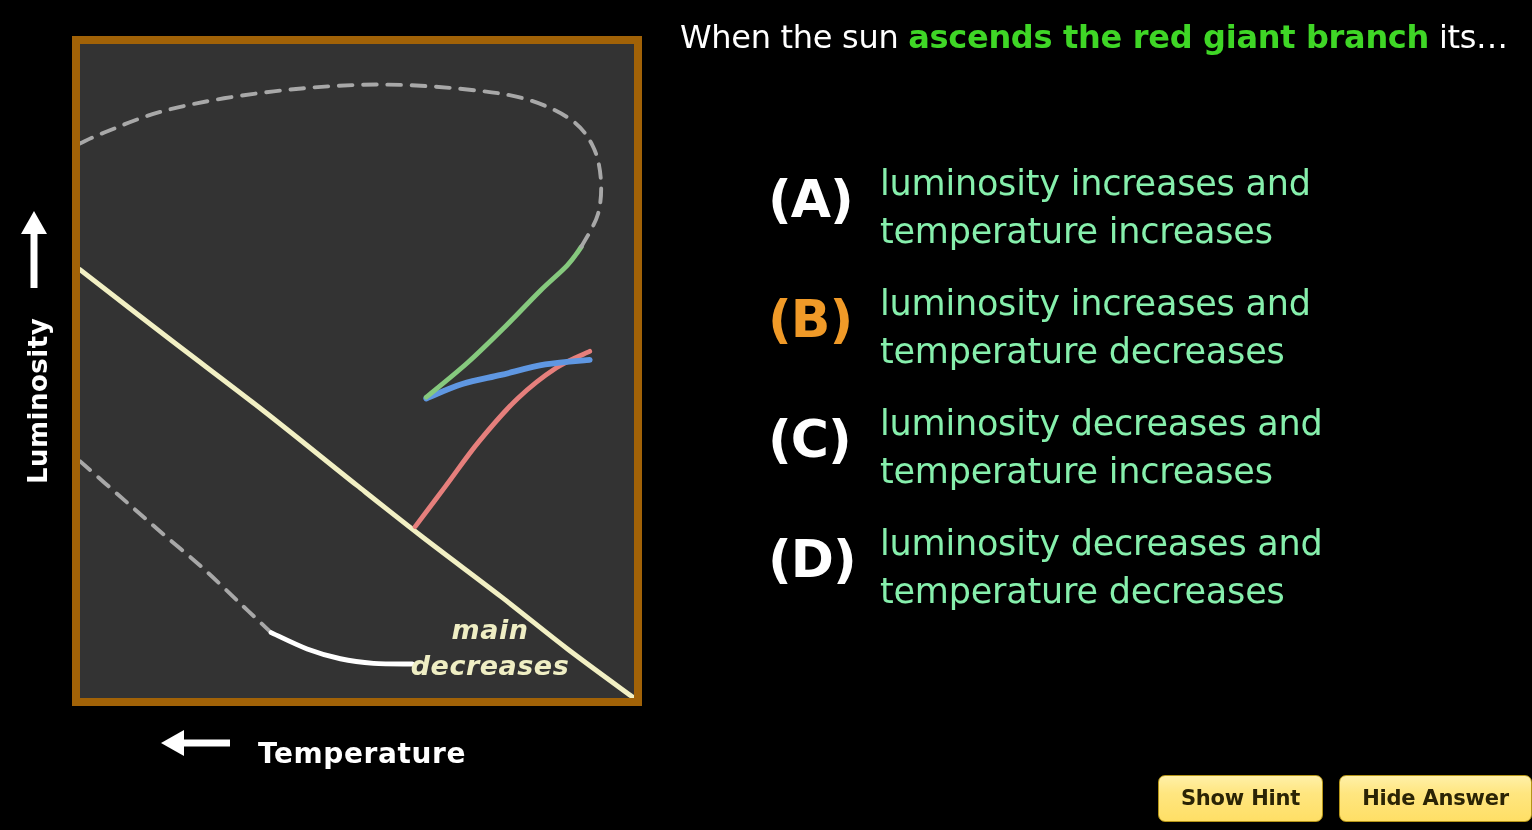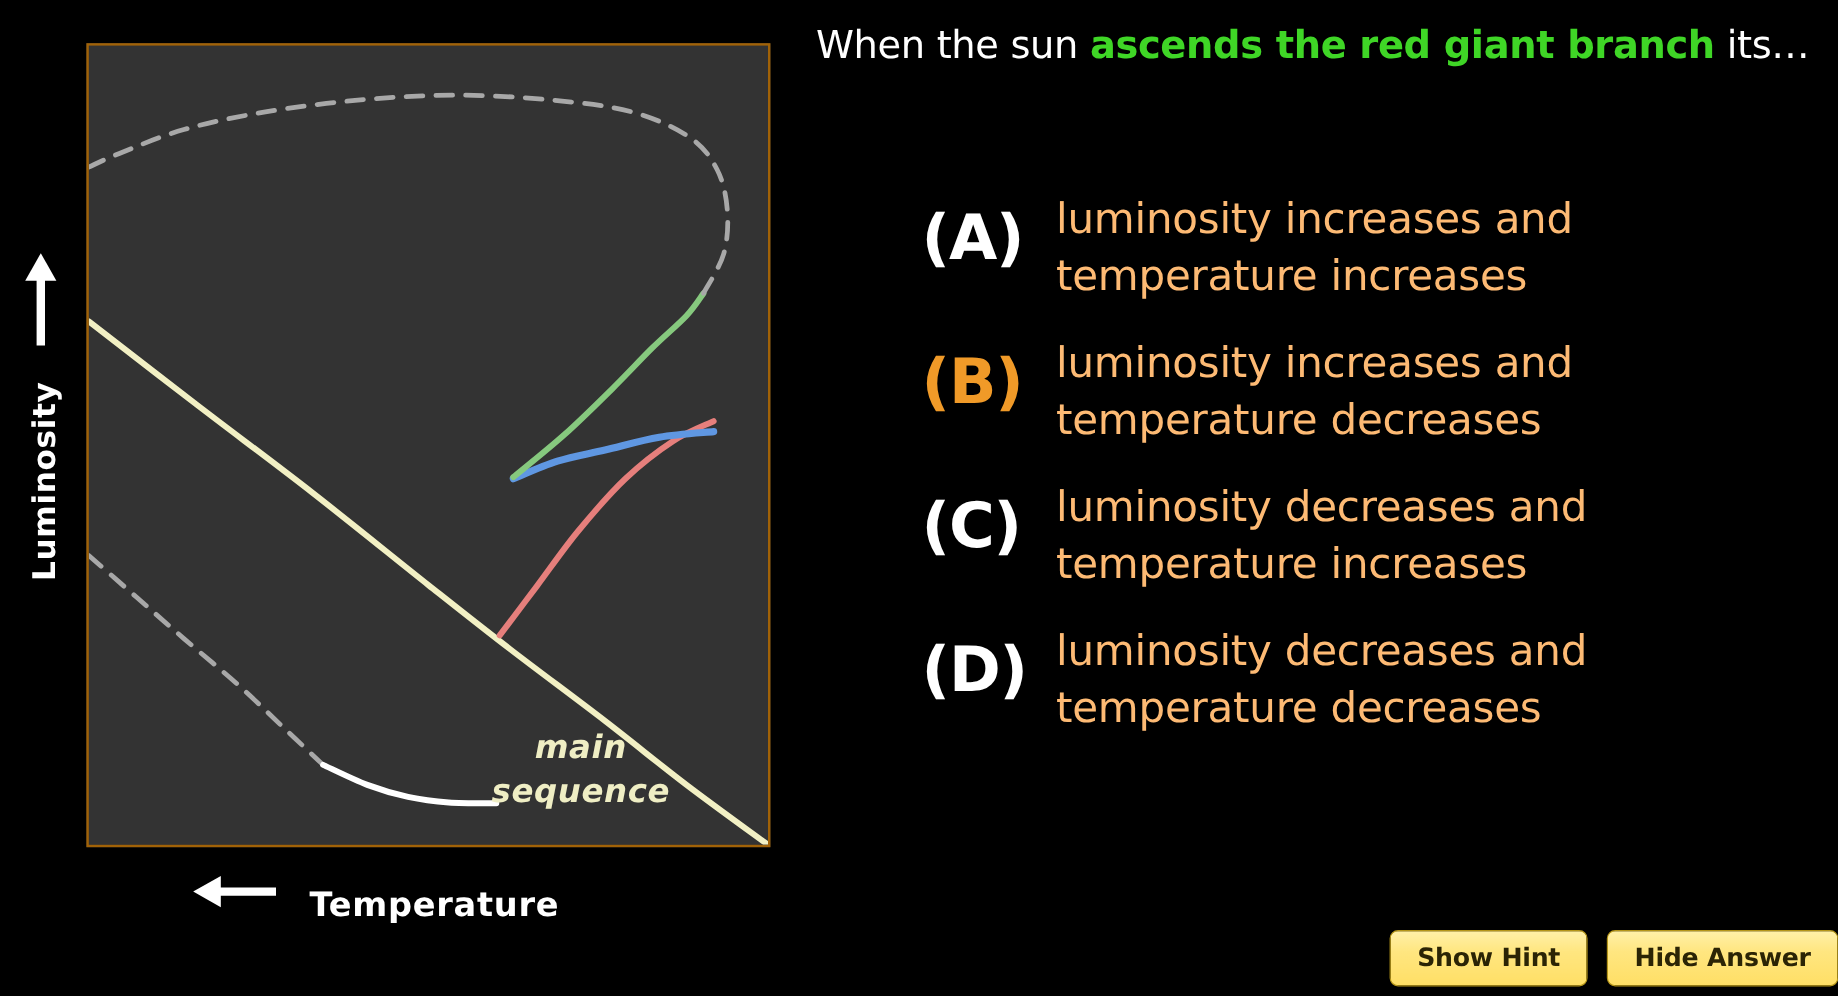--- a/index.html
+++ b/index.html
@@ -23,21 +23,21 @@
     height: 830px;
   }
 
   #plot-frame {
     position: absolute;
     left: 72px;
     top: 36px;
     width: 570px;
     height: 670px;
     background: #333333;
-    border: 2px solid #a16207;
+    border: 8px solid #a16207;
     box-sizing: border-box;
     overflow: hidden;
   }
   #plot-svg {
     position: absolute;
     left: 0; top: 0;
     width: 100%;
     height: 100%;
     display: block;
   }
@@ -150,21 +150,21 @@
     font-size: 52px;
     font-weight: bold;
     line-height: 1.06;
     text-align: left;
     padding-top: 12px;
     letter-spacing: -1px;
   }
   .option-letter.accent { color: #f09a28; }
   .option-text {
     flex: 1 1 auto;
-    color: #fdba74;
+    color: #86efac;
     font-family: "DejaVu Sans", sans-serif;
     font-size: 35px;
     line-height: 1.36;
     letter-spacing: -0.2px;
   }
 
   
   #button-bar {
     position: absolute;
     right: 0px;
@@ -200,21 +200,21 @@
         <path d="M 344.84999999999997 494.46 C 350.075 487.53666666666663, 365.27500000000003 467.43666666666667, 376.20000000000005 452.92 C 387.12500000000006 438.40333333333336, 398.04999999999995 422.3233333333333, 410.4 407.36 C 422.75 392.3966666666667, 437 375.7583333333334, 450.3 363.14000000000004 C 463.6 350.5216666666667, 477.85 339.69, 490.2 331.65 C 502.54999999999995 323.60999999999996, 518.6999999999999 317.69166666666666, 524.4 314.9" fill="none" stroke="#e67f7c" stroke-width="5" stroke-linecap="round" stroke-linejoin="round"></path>
         <path d="M 356.25 363.14000000000004 C 362.425 360.6833333333334, 380.47499999999997 352.4200000000001, 393.29999999999995 348.40000000000003 C 406.12499999999994 344.38, 418.95 342.37, 433.2 339.02 C 447.45 335.66999999999996, 463.59999999999997 330.86833333333334, 478.79999999999995 328.3 C 493.99999999999994 325.7316666666667, 516.8 324.39166666666665, 524.4 323.61" fill="none" stroke="#5f97e2" stroke-width="6" stroke-linecap="round" stroke-linejoin="round"></path>
         <path d="M 356.25 361.8 C 363.375 355.88166666666666, 385.225 338.5733333333334, 399 326.29 C 412.775 314.00666666666666, 426.55000000000007 300.2716666666667, 438.90000000000003 288.1 C 451.25 275.92833333333334, 462.65 263.5333333333333, 473.09999999999997 253.26 C 483.54999999999995 242.98666666666665, 494.475 234.05333333333334, 501.6 226.46 C 508.725 218.86666666666667, 513.475 210.82666666666665, 515.85 207.7" fill="none" stroke="#86c97e" stroke-width="5" stroke-linecap="round" stroke-linejoin="round"></path>
         <path d="M 515.85 207.7 C 518.7 202.11666666666667, 529.625 185.925, 532.95 174.20000000000002 C 536.2750000000001 162.47500000000002, 536.75 149.075, 535.8 137.35 C 534.8499999999999 125.62499999999999, 532.475 113.89999999999999, 527.25 103.85 C 522.025 93.8, 516.325 85.09, 504.45 77.05 C 492.575 69.00999999999999, 475.475 60.858333333333334, 456 55.61 C 436.525 50.361666666666665, 412.3 47.905, 387.6 45.56 C 362.90000000000003 43.215, 334.40000000000003 41.54, 307.8 41.54 C 281.2 41.54, 254.6 43.215, 228 45.56 C 201.4 47.905, 172.9 51.47833333333333, 148.20000000000002 55.61 C 123.50000000000001 59.74166666666667, 100.22500000000001 64.54333333333332, 79.80000000000001 70.35 C 59.375000000000014 76.15666666666667, 38.95 85.20166666666667, 25.65 90.45 C 12.349999999999996 95.69833333333334, 4.2749999999999995 99.94166666666666, 0 101.84" fill="none" stroke="#a8a8a8" stroke-width="4" stroke-linecap="round" stroke-linejoin="round" stroke-dasharray="14 11"></path>
         <path d="M 0 427.46 C 6.650000000000001 433.26666666666665, 26.6 450.6866666666666, 39.900000000000006 462.29999999999995 C 53.20000000000001 473.9133333333333, 65.55000000000001 484.8566666666666, 79.80000000000001 497.14 C 94.05000000000001 509.42333333333335, 111.15 523.27, 125.4 536 C 139.65 548.73, 153.42499999999998 562.3533333333334, 165.29999999999998 573.52 C 177.17499999999998 584.6866666666666, 191.42499999999998 598.0866666666667, 196.64999999999998 603" fill="none" stroke="#a8a8a8" stroke-width="4" stroke-linecap="round" stroke-linejoin="round" stroke-dasharray="14 11"></path>
         <path d="M 196.64999999999998 603 C 202.825 605.7916666666666, 221.825 615.2833333333333, 233.7 619.75 C 245.575 624.2166666666667, 256.5 627.3433333333332, 267.9 629.8 C 279.29999999999995 632.2566666666667, 289.75 633.5966666666667, 302.1 634.49 C 314.45000000000005 635.3833333333333, 335.35 635.0483333333333, 342 635.16" fill="none" stroke="#ffffff" stroke-width="5" stroke-linecap="round" stroke-linejoin="round"></path>
       </svg>
 
     <div class="ms-label">
       <div>main</div>
-      <div>sequence</div>
+      <div>decreases</div>
     </div>
   </div>
 
   <div id="y-axis-group">
     <svg id="y-arrow" viewBox="0 0 28 80">
       <line x1="14" y1="78" x2="14" y2="18" stroke="#ffffff" stroke-width="7"></line>
       <polygon points="14,1 27,24 1,24" fill="#ffffff"></polygon>
     </svg>
     <div id="y-label">Luminosity</div>
   </div>

